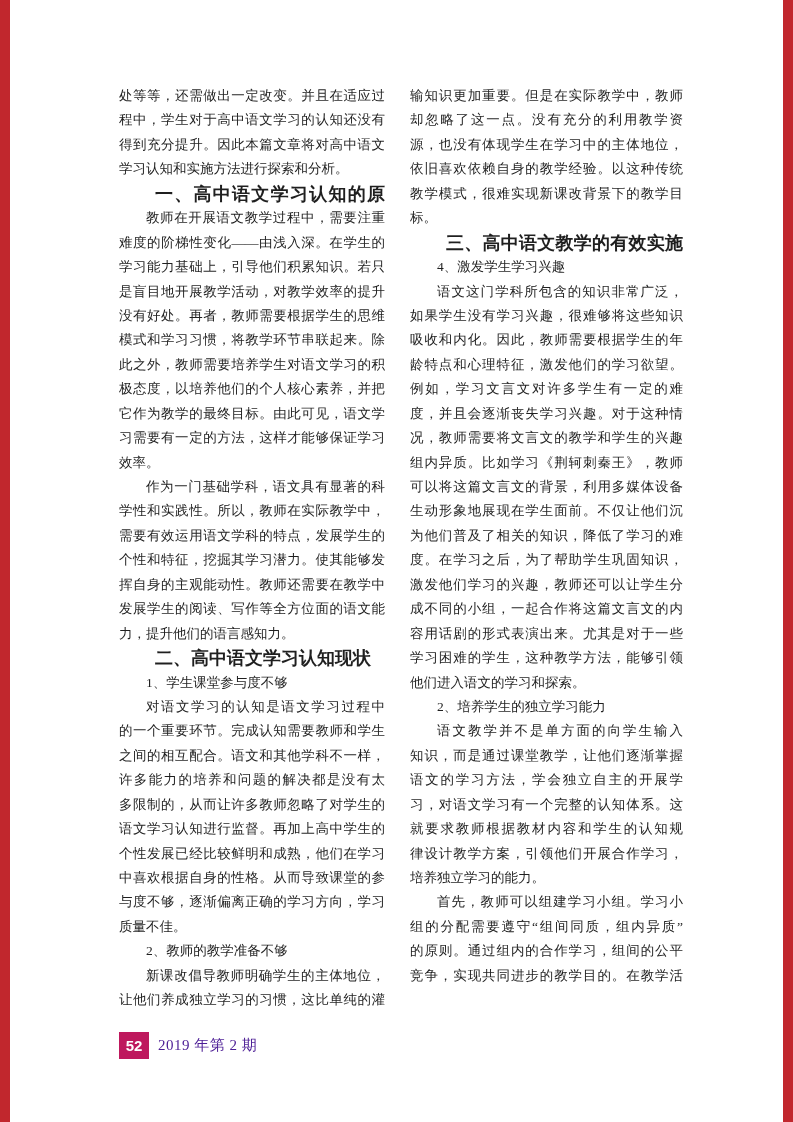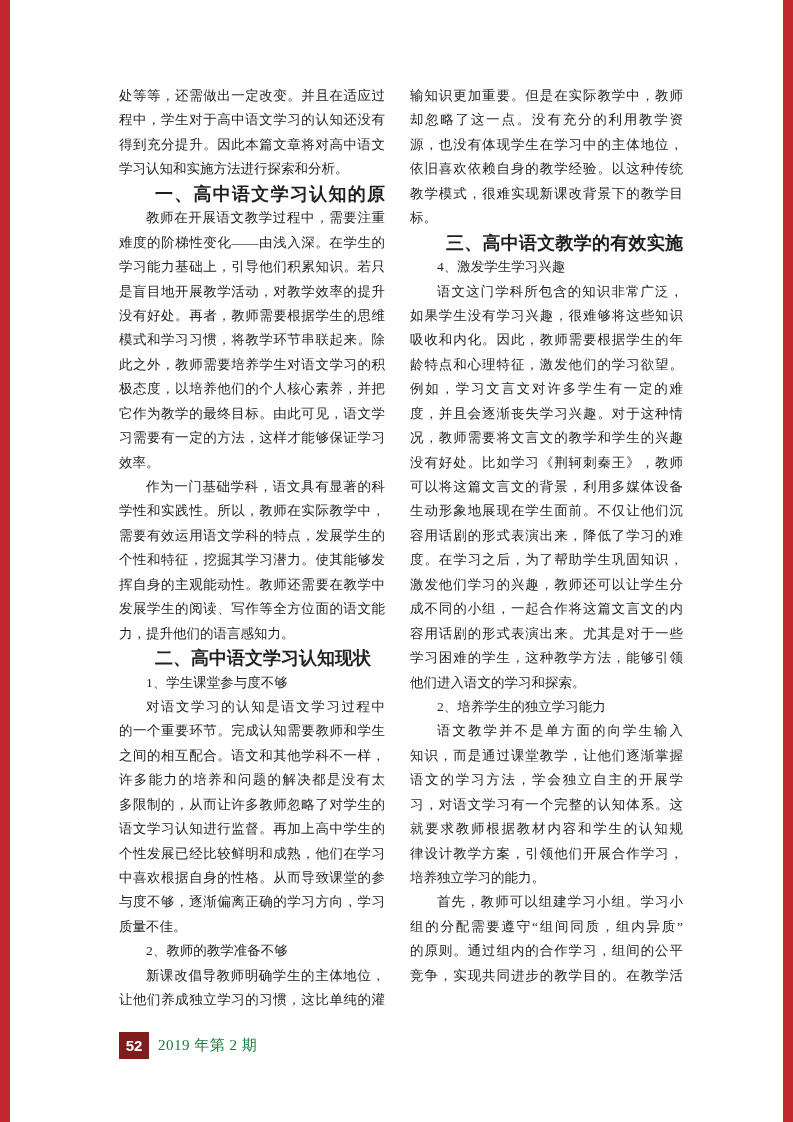--- a/index.html
+++ b/index.html
@@ -65,21 +65,21 @@
     font-family: "Liberation Sans", "DejaVu Sans", sans-serif;
     font-weight: 700;
     font-size: 15px;
     display: flex;
     align-items: center;
     justify-content: center;
   }
   .issue {
     margin-left: 9px;
     font-size: 15px;
-    color: #15803d;
+    color: #4c1d95;
     letter-spacing: 0.5px;
   }
 </style>
 </head>
 <body>
 
 <div class="page" style="color: rgb(31, 31, 31);">
   <div class="edge left" style="background: rgb(193, 39, 45);"></div>
   <div class="edge right" style="background: rgb(193, 39, 45);"></div>
 
@@ -132,24 +132,24 @@
       <div class="line lastline">标。</div>
       <div class="line heading indent lastline">三、高中语文教学的有效实施方案</div>
       <div class="line indent lastline">4、激发学生学习兴趣</div>
       <div class="line indent">语文这门学科所包含的知识非常广泛，</div>
       <div class="line">如果学生没有学习兴趣，很难够将这些知识</div>
       <div class="line">吸收和内化。因此，教师需要根据学生的年</div>
       <div class="line">龄特点和心理特征，激发他们的学习欲望。</div>
       <div class="line">例如，学习文言文对许多学生有一定的难</div>
       <div class="line">度，并且会逐渐丧失学习兴趣。对于这种情</div>
       <div class="line">况，教师需要将文言文的教学和学生的兴趣</div>
-      <div class="line">没有好处。比如学习《荆轲刺秦王》，教师</div>
+      <div class="line">组内异质。比如学习《荆轲刺秦王》，教师</div>
       <div class="line">可以将这篇文言文的背景，利用多媒体设备</div>
       <div class="line">生动形象地展现在学生面前。不仅让他们沉</div>
-      <div class="line">容用话剧的形式表演出来，降低了学习的难</div>
+      <div class="line">为他们普及了相关的知识，降低了学习的难</div>
       <div class="line">度。在学习之后，为了帮助学生巩固知识，</div>
       <div class="line">激发他们学习的兴趣，教师还可以让学生分</div>
       <div class="line">成不同的小组，一起合作将这篇文言文的内</div>
       <div class="line">容用话剧的形式表演出来。尤其是对于一些</div>
       <div class="line">学习困难的学生，这种教学方法，能够引领</div>
       <div class="line lastline">他们进入语文的学习和探索。</div>
       <div class="line indent lastline">2、培养学生的独立学习能力</div>
       <div class="line indent">语文教学并不是单方面的向学生输入</div>
       <div class="line">知识，而是通过课堂教学，让他们逐渐掌握</div>
       <div class="line">语文的学习方法，学会独立自主的开展学</div>
@@ -157,16 +157,16 @@
       <div class="line">就要求教师根据教材内容和学生的认知规</div>
       <div class="line">律设计教学方案，引领他们开展合作学习，</div>
       <div class="line lastline">培养独立学习的能力。</div>
       <div class="line indent">首先，教师可以组建学习小组。学习小</div>
       <div class="line">组的分配需要遵守“组间同质，组内异质”</div>
       <div class="line">的原则。通过组内的合作学习，组间的公平</div>
       <div class="line">竞争，实现共同进步的教学目的。在教学活</div>
     </div>
 
   <div class="footer">
-    <div class="badge" style="background: #7f1d1d; color: rgb(255, 255, 255);">52</div>
+    <div class="badge" style="background: #be185d; color: rgb(255, 255, 255);">52</div>
     <div class="issue">2019 年第 2 期</div>
   </div>
 </div>
 
 </body></html>

